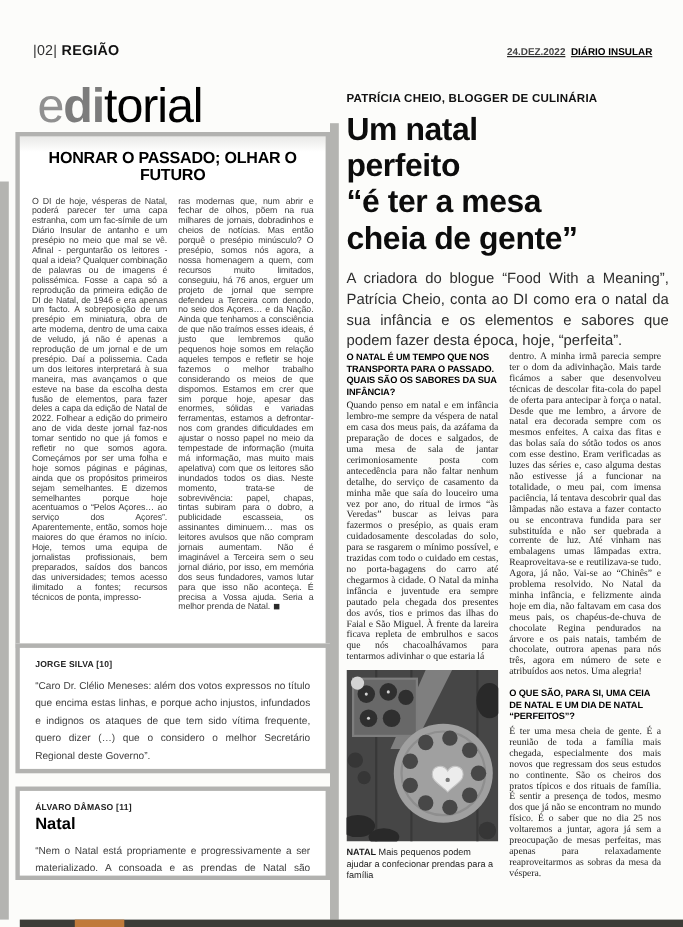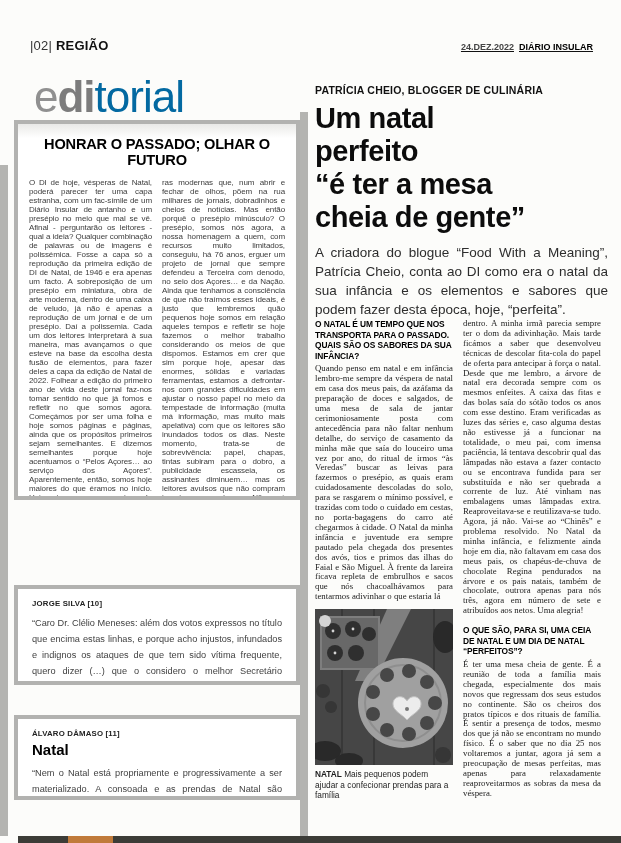--- a/index.html
+++ b/index.html
@@ -16,29 +16,29 @@
   .hdr-right .masthead{font-weight:bold;color:#000;}
   
   .left-strip{position:absolute;left:0;top:165px;width:8px;height:671px;background:#b4b4b1;}
   .mid-strip{position:absolute;left:300px;top:112px;width:8px;height:724px;background:#b4b4b1;}
   .footer-bar{position:absolute;left:18px;top:836px;width:603px;height:7px;background:#3c3c37;}
   .footer-accent{position:absolute;left:50px;top:0;width:45px;height:7px;background:#c07a3a;}
   
   .logo{position:absolute;left:34px;top:74px;font-size:44px;line-height:46px;letter-spacing:-1px;}
   .logo .l1{color:#909090;}
   .logo .l2{color:#7c7c7c;font-weight:bold;}
-  .logo .l3{color:#0369a1;}
+  .logo .l3{color:#000000;}
   
   .gbox{position:absolute;left:14px;width:286px;border:4px solid #b2b2b0;background:#fff;box-sizing:border-box;overflow:hidden;}
-  .edit-box{top:120px;height:380px;background:linear-gradient(#e9e9e7,#ffffff 14px);}
+  .edit-box{top:120px;height:469px;background:linear-gradient(#e9e9e7,#ffffff 14px);}
   .edit-headline{margin:12px 8px 6px;text-align:center;font-size:14.6px;font-weight:800;letter-spacing:-.2px;color:#000;}
   .edit-cols{display:flex;gap:10px;padding:4px 11px 8px;}
   .edit-col{flex:1;font-size:8px;line-height:9px;letter-spacing:-.1px;text-align:justify;color:#3c3c3c;}
   .endmark{display:inline-block;width:5px;height:5px;background:#2a2a2a;margin-left:3px;}
-  .letter-box-1{top:585px;height:100px;}
+  .letter-box-1{top:585px;height:118px;}
   .letter-box-2{top:715px;height:85px;}
   .letter-inner{padding:10px 14px 0;}
   .letter-kicker{font-size:7.8px;font-weight:bold;color:#222;letter-spacing:.2px;}
   .letter-title{font-size:15px;font-weight:800;color:#000;margin-top:3px;}
   .letter-body{margin-top:7px;font-size:9.2px;line-height:16px;text-align:justify;color:#3f3f3f;}
   
   .feature{position:absolute;left:315px;top:84px;width:293px;}
   .f-kicker{font-size:10.5px;font-weight:600;letter-spacing:.2px;color:#111;}
   .f-title{margin-top:6px;font-size:29px;font-weight:800;line-height:33px;letter-spacing:-.4px;color:#0c0c0c;}
   .f-standfirst{margin-top:9px;font-size:13.5px;line-height:19px;text-align:justify;color:#2d2d2d;}

